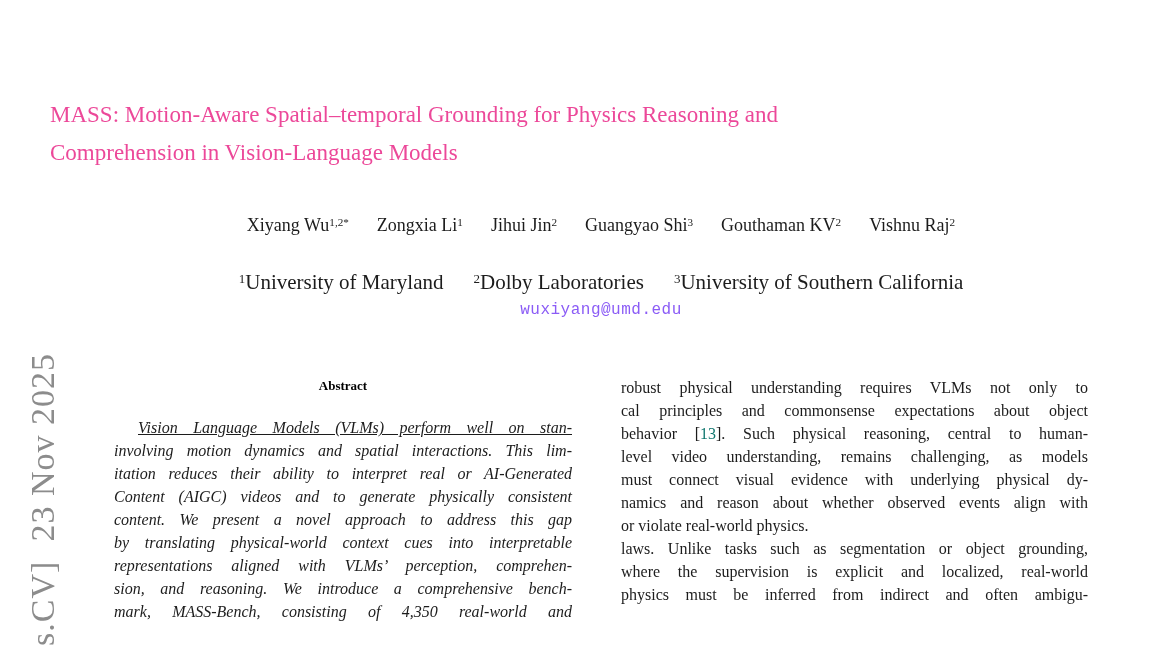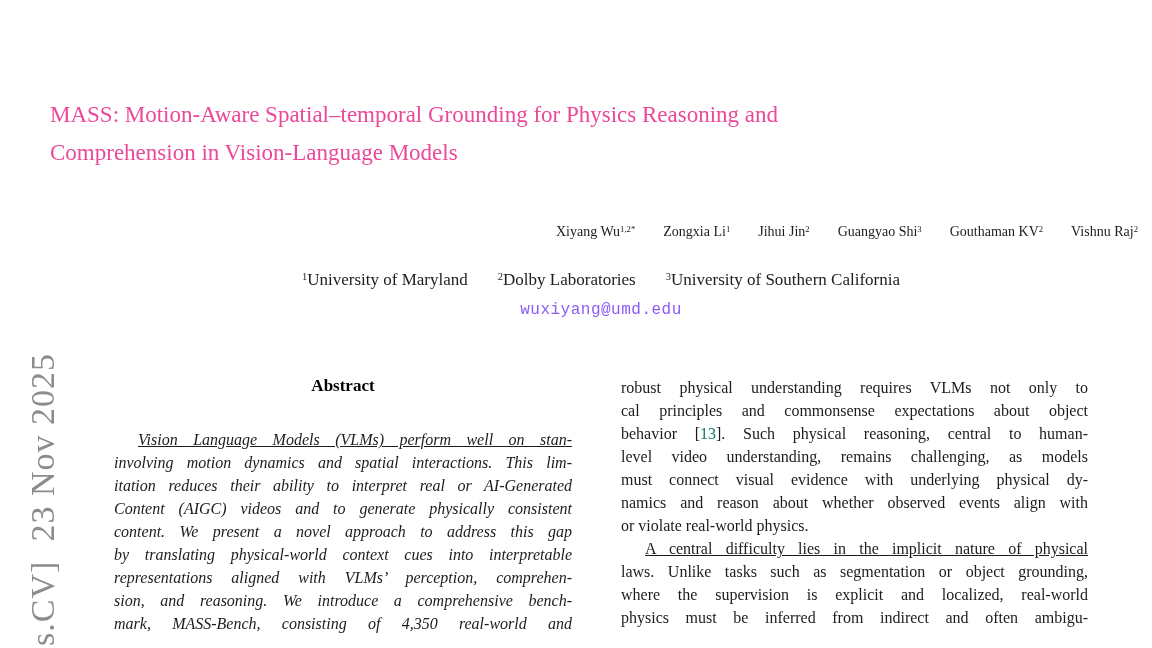--- a/index.html
+++ b/index.html
@@ -42,40 +42,40 @@
     line-height: 38px;
     color: #ec4899;
   }
 
   
   .authors {
     position: absolute;
     left: 50px;
     top: 213px;
     width: 1102px;
-    text-align: right;
-    font-size: 14px;
-    line-height: 38px;
+    text-align: center;
+    font-size: 18px;
+    line-height: 24px;
   }
   .author { margin: 0 14px; white-space: nowrap; }
   sup.s {
     font-size: 62%;
     position: relative;
     top: -0.45em;
     vertical-align: baseline;
   }
 
   
   .affils {
     position: absolute;
     left: 50px;
     top: 270px;
     width: 1102px;
     text-align: center;
-    font-size: 17px;
+    font-size: 21px;
   }
   .affil { margin: 0 15px; white-space: nowrap; }
 
   
   .email {
     position: absolute;
     left: 50px;
     top: 301px;
     width: 1102px;
     text-align: center;
@@ -97,22 +97,22 @@
     width: 458px;
   }
   #intro-col {
     left: 621px;
     top: 376px;
     width: 467px;
   }
   .abstract-heading {
     text-align: center;
     font-weight: bold;
-    font-size: 17px;
-    margin-bottom: 31px;
+    font-size: 13px;
+    margin-bottom: 19px;
     color: #000000;
   }
   .abstract-body { font-style: italic; }
 
   .ln {
     height: 23px;
     text-align: justify;
     text-align-last: justify;
     white-space: nowrap-off;
   }
@@ -163,17 +163,16 @@
 </div>
 
 <div class="col" id="intro-col">
   <div class="ln">robust physical understanding requires VLMs not only to</div>
   <div class="ln">cal principles and commonsense expectations about object</div>
   <div class="ln"><span>behavior [</span><a class="cite">13</a><span>]. Such physical reasoning, central to human-</span></div>
   <div class="ln">level video understanding, remains challenging, as models</div>
   <div class="ln">must connect visual evidence with underlying physical dy-</div>
   <div class="ln">namics and reason about whether observed events align with</div>
   <div class="ln noj">or violate real-world physics.</div>
-  <div class="ln ind">A central difficulty lies in the implicit nature of physical</div>
   <div class="ln">laws. Unlike tasks such as segmentation or object grounding,</div>
   <div class="ln">where the supervision is explicit and localized, real-world</div>
   <div class="ln">physics must be inferred from indirect and often ambigu-</div>
 </div>
 
 </body></html>

